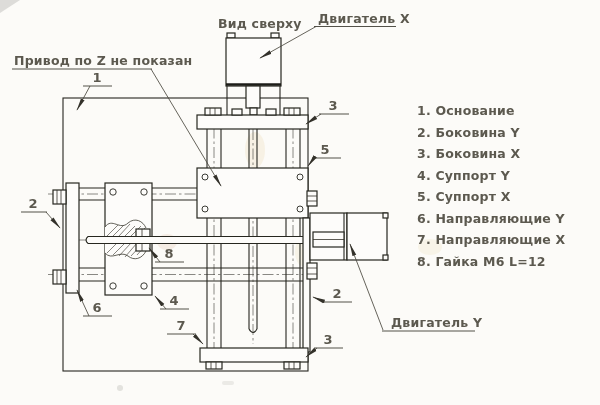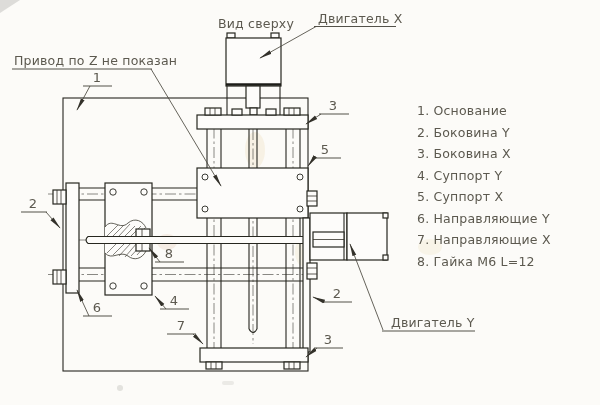--- a/index.html
+++ b/index.html
@@ -1,17 +1,17 @@
 <!DOCTYPE html>
 <html><head>
 <meta charset="utf-8">
 <style>
   html,body{margin:0;padding:0;}
   body{width:600px;height:405px;overflow:hidden;background:#f6f5f1;}
-  .stage{position:relative;width:600px;height:405px;background:#fcfbf8;}
+  .stage{position:relative;width:600px;height:405px;background:#fcfbf8;font-weight:bold;}
   svg{display:block;}
   .ln{stroke:#26261f;fill:none;stroke-width:1.1;}
   .lnw{fill:#fdfcfa;stroke:#26261f;stroke-width:1.2;}
   .thin{stroke:#33312a;fill:none;stroke-width:0.8;}
   .thick{stroke:#1d1d18;fill:none;stroke-width:2.6;}
   .cl{stroke:#3a3a33;stroke-width:0.7;fill:none;stroke-dasharray:11 3 2.5 3;opacity:.85;}
   .ldr{stroke:#4a483f;stroke-width:0.85;fill:none;}
   .shelf{stroke:#4a483f;stroke-width:0.95;}
   .hole{fill:#fdfcfa;stroke:#26261f;stroke-width:0.9;}
   .hatch{stroke:#45433a;stroke-width:0.65;fill:none;}

